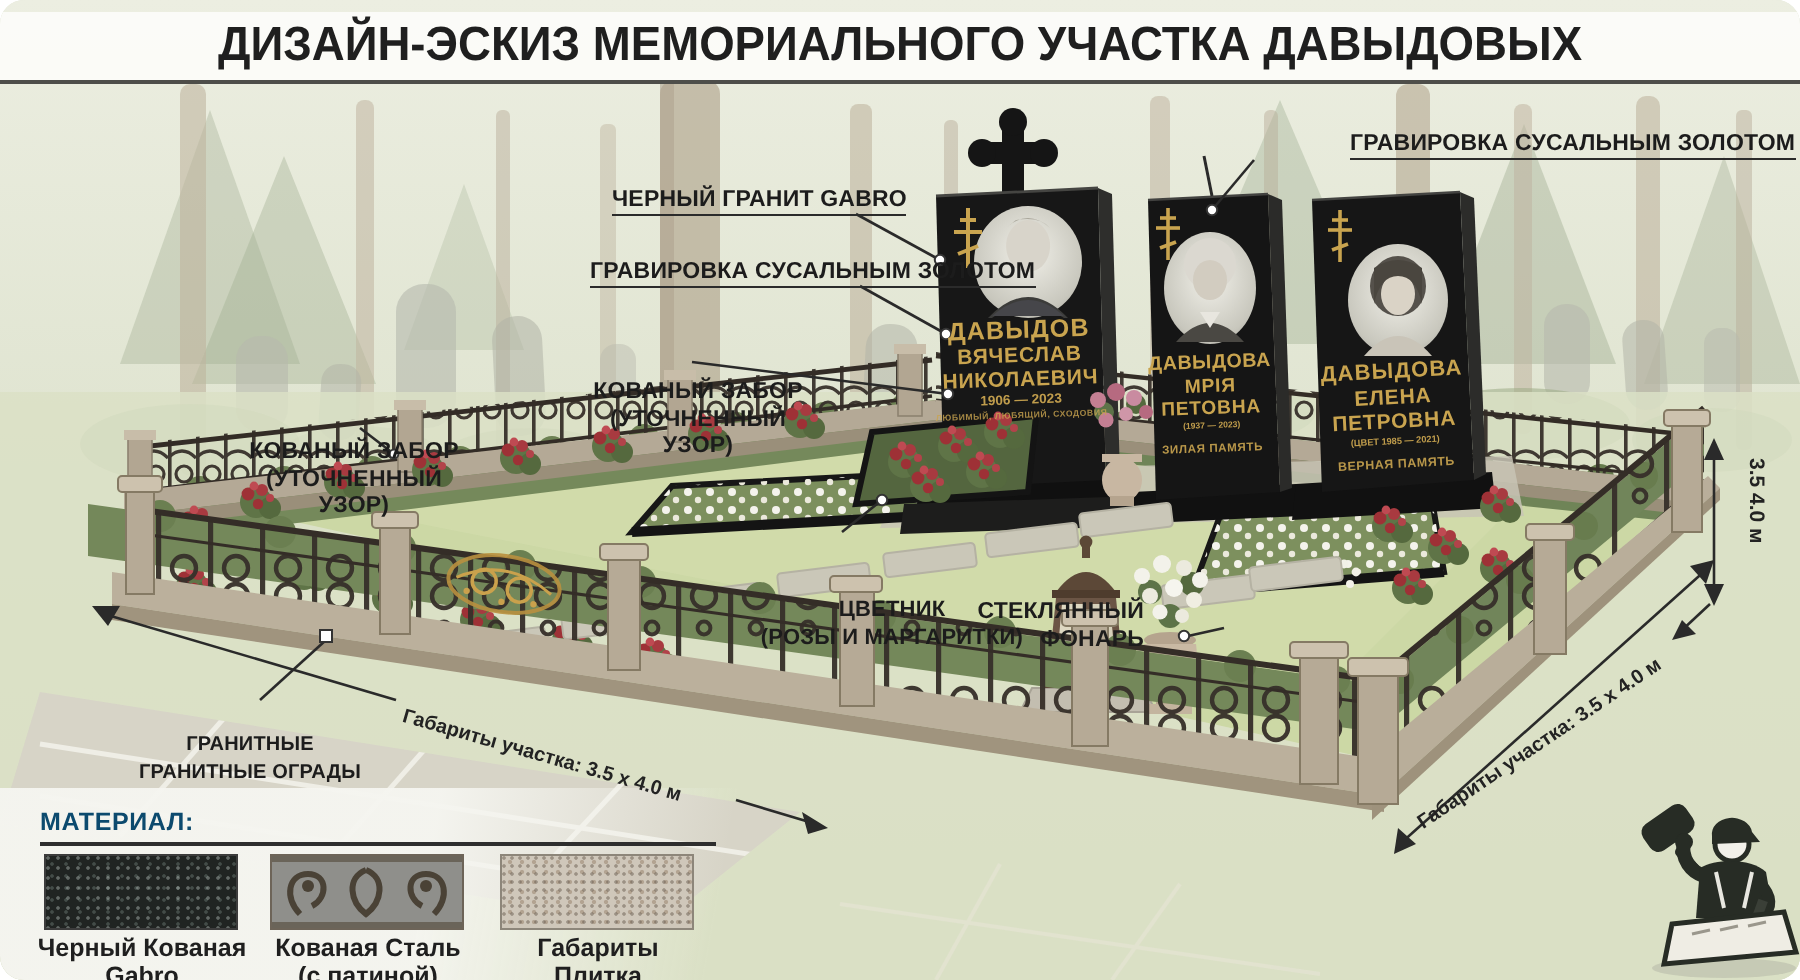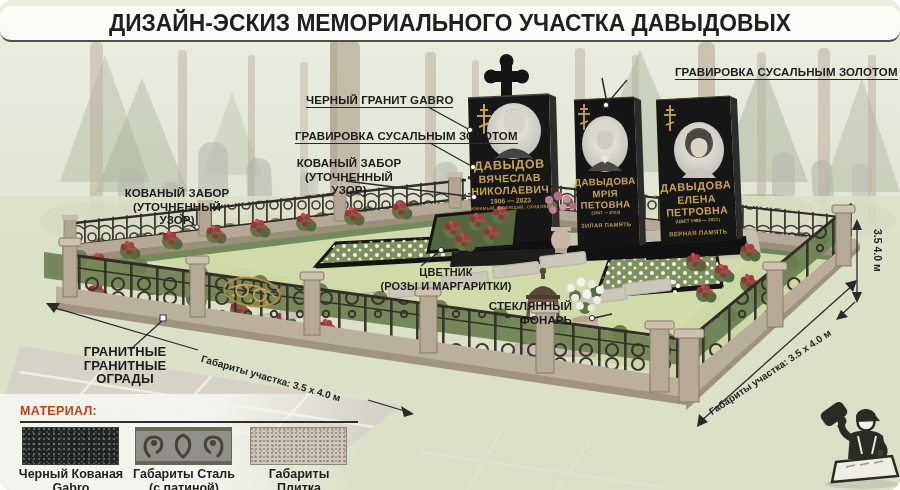--- a/index.html
+++ b/index.html
@@ -2,43 +2,43 @@
 <html><head>
 <meta charset="utf-8">
 <style>
   html,body{margin:0;padding:0;width:900px;height:490px;overflow:hidden;background:#fff;
     font-family:"Liberation Sans", sans-serif;}
   #stage{position:absolute;inset:0;width:900px;height:490px;border-radius:12px;overflow:hidden;background:#dfe3d2;}
   #scene{position:absolute;left:0;top:0;z-index:1;}
   .fade{position:absolute;left:0;top:394px;width:385px;height:96px;z-index:2;
     background:linear-gradient(100deg, rgba(245,245,240,.96) 55%, rgba(245,245,240,0) 92%);}
   .titleband{position:absolute;left:0;top:6px;width:900px;height:34px;z-index:6;
-    background:rgba(253,253,251,.88);border-bottom:2px solid #4e4e4a;display:flex;align-items:center;justify-content:center;border-radius:11px;}
+    background:rgba(253,253,251,.88);border-bottom:2px solid #4e4e4a;display:flex;align-items:center;justify-content:center;}
   .titleband h1{margin:0;font-size:24px;font-weight:bold;color:#1f1f1f;letter-spacing:0px;transform:scaleX(.95);white-space:nowrap;}
   .lbl{position:absolute;z-index:5;font-weight:bold;font-size:11.5px;color:#1c1c1c;line-height:13.5px;
     letter-spacing:.1px;white-space:nowrap;padding-left:48px;}
   .lbl .u{border-bottom:1.7px solid #2b2b2b;padding-bottom:1px;}
-  .ctr{text-align:center;white-space:normal;}
+  .ctr{text-align:center;white-space:normal;margin-top:33px;}
   .rgt{text-align:right;}
   .dim{position:absolute;z-index:5;font-weight:bold;font-size:10px;color:#232323;white-space:nowrap;}
   .mon{position:absolute;z-index:4;text-align:center;color:#c9a44f;font-weight:bold;}
   .mon div{white-space:nowrap;}
   .m-sur{font-size:12.5px;line-height:14px;letter-spacing:.6px;}
   .m-nm{font-size:10.5px;line-height:12px;letter-spacing:.4px;}
   .m-dt{font-size:6.8px;line-height:9px;opacity:.95;}
   .m-ep{font-size:4.3px;line-height:6px;opacity:.8;letter-spacing:.3px;}
   #mon2 .m-sur{font-size:9.8px;line-height:12px;letter-spacing:.3px;}
   #mon2 .m-nm{font-size:9.6px;line-height:11px;}
   #mon2 .m-dt{font-size:4.3px;line-height:6px;}
   #mon2 .m-ep{font-size:5.8px;line-height:8px;margin-top:5px;opacity:.9;}
   #mon3 .m-sur{font-size:11px;line-height:13px;}
   #mon3 .m-nm{font-size:10.5px;line-height:12px;}
   #mon3 .m-dt{font-size:4.6px;line-height:7px;}
   #mon3 .m-ep{font-size:6.2px;line-height:8px;margin-top:5px;opacity:.9;}
-  .mat-h{position:absolute;left:20px;top:404px;z-index:5;font-size:12.5px;font-weight:bold;color:#c2410c;letter-spacing:.3px;}
+  .mat-h{position:absolute;left:20px;top:404px;z-index:5;font-size:12.5px;font-weight:bold;color:#0c4a6e;letter-spacing:.3px;}
   .mat-line{position:absolute;left:20px;top:421px;width:338px;height:0;border-top:2px solid #2e2e2e;z-index:5;}
   .sw{position:absolute;top:427px;width:97px;height:38px;z-index:5;box-sizing:border-box;}
   .sw1{left:22px;background:#202422;border:1px solid #3c3c3c;
     background-image:radial-gradient(circle at 1px 1px, rgba(220,232,226,.35) .7px, transparent 1.1px),
       radial-gradient(circle at 3px 4px, rgba(150,168,160,.3) .7px, transparent 1.1px);
     background-size:5px 5px,7px 6px;}
   .sw2{left:135px;background:#8f8f8b;border:1px solid #6d6458;}
   .sw3{left:250px;background:#cfc7ba;border:1px solid #8d867a;
     background-image:radial-gradient(circle at 1px 1px, rgba(92,80,68,.45) .7px, transparent 1.1px),
       radial-gradient(circle at 4px 3px, rgba(150,128,104,.5) .8px, transparent 1.3px);
@@ -537,21 +537,21 @@
 </div>
 <div class="lbl" style="left:627px;top:66px;"><span class="u">ГРАВИРОВКА СУСАЛЬНЫМ ЗОЛОТОМ</span></div>
 <div class="lbl rgt" style="left:432px;top:300px;width:92px;">
   <div>СТЕКЛЯННЫЙ</div>
   <div>ФОНАРЬ</div>
 </div>
 <div class="lbl ctr" style="left:318px;top:266px;width:160px;font-size:11px;">
   <div>ЦВЕТНИК</div>
   <div>(РОЗЫ И МАРГАРИТКИ)</div>
 </div>
-<div class="lbl ctr" style="left:16px;top:345px;width:122px;font-size:13px;">
+<div class="lbl ctr" style="left:16px;top:333px;width:122px;font-size:10px;">
   <div>ГРАНИТНЫЕ</div>
   <div>ГРАНИТНЫЕ ОГРАДЫ</div>
 </div>
 
 <div class="dim" style="left:203px;top:353px;transform:rotate(16deg);transform-origin:left top;">Габариты участка: 3.5 х 4.0 м</div>
 <div class="dim" style="left:707px;top:408px;transform:rotate(-34deg);transform-origin:left top;">Габариты участка: 3.5 х 4.0 м</div>
 <div class="dim" style="left:884px;top:229px;transform:rotate(90deg);transform-origin:left top;font-size:10.5px;">3.5 4.0 м</div>
 
 <div class="mon" id="mon1" style="left:467px;top:158px;width:86px;transform:rotate(-2deg);">
   <div class="m-sur">ДАВЫДОВ</div>
@@ -590,21 +590,21 @@
     <circle cx="18" cy="15" r="3" fill="#4a4236"></circle>
         <circle cx="77" cy="15" r="3" fill="#4a4236"></circle>
   </svg>
 </div>
 <div class="sw sw3"></div>
 <div class="mat-lbl" style="left:16px;width:110px;">
   <div>Черный Кованая</div>
   <div>Gabro</div>
 </div>
 <div class="mat-lbl" style="left:129px;width:110px;">
-  <div>Габариты Сталь</div>
+  <div>Кованая Сталь</div>
   <div>(с патиной)</div>
 </div>
 <div class="mat-lbl" style="left:244px;width:110px;">
   <div>Габариты</div>
   <div>Плитка</div>
 </div>
 
 </div>
 
 </body></html>

